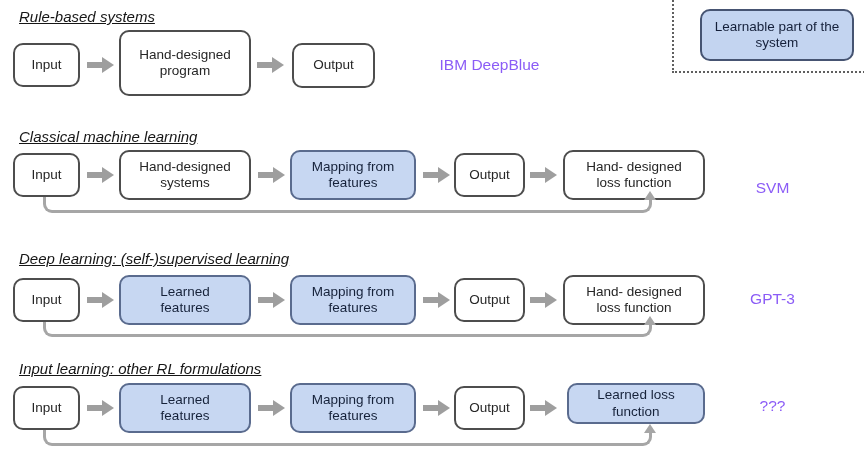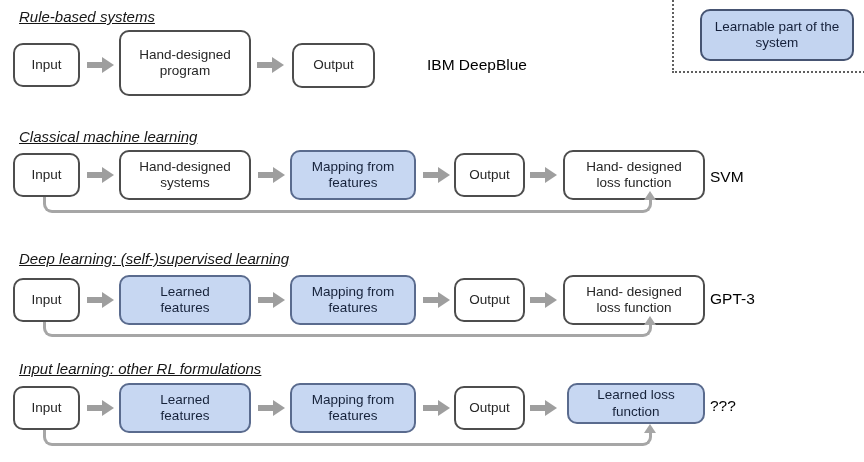--- a/index.html
+++ b/index.html
@@ -21,21 +21,21 @@
   .tw100{max-width:102px;} .tw110{max-width:112px;} .tw95{max-width:96px;} .tw80{max-width:80px;}
   .block-arrow{position:absolute;width:27px;height:16px;}
   .block-arrow::before{
     content:"";position:absolute;left:0;top:5px;width:15px;height:6px;background:#9e9e9e;
   }
   .block-arrow::after{
     content:"";position:absolute;left:15px;top:0;width:0;height:0;
     border-left:12px solid #9e9e9e;border-top:8px solid transparent;border-bottom:8px solid transparent;
   }
   .row-label{
-    position:absolute;width:125px;text-align:left;font-size:15.5px;color:#000000;
+    position:absolute;width:125px;text-align:center;font-size:15.5px;color:#8b5cf6;
   }
   .feedback{
     position:absolute;border:3px solid #a6a6a6;border-top:none;
     border-bottom-left-radius:9px;border-bottom-right-radius:9px;box-sizing:border-box;
   }
   .feedback-head{
     position:absolute;width:0;height:0;
     border-left:6px solid transparent;border-right:6px solid transparent;
     border-bottom:9px solid #a6a6a6;
   }
@@ -85,21 +85,21 @@
     <span class="tw100">Mapping from features</span>
   </div>
   <div class="block-arrow" style="left:423px;top:167px"></div>
   <div class="box" style="left:454px;top:153px;width:71px;height:44px">
     <span>Output</span>
   </div>
   <div class="block-arrow" style="left:530px;top:167px"></div>
   <div class="box" style="left:563px;top:150px;width:142px;height:50px">
     <span class="tw110">Hand- designed loss function</span>
   </div>
-  <div class="row-label" style="left:710px;top:168px">SVM</div>
+  <div class="row-label" style="left:710px;top:179px">SVM</div>
   <div class="feedback" style="left:43px;top:197px;width:609px;height:16px"></div>
   <div class="feedback-head" style="left:644px;top:191px"></div>
 
   <div class="row-title" style="top:250px">Deep learning: (self-)supervised learning</div>
   <div class="box" style="left:13px;top:278px;width:67px;height:44px">
     <span>Input</span>
   </div>
   <div class="block-arrow" style="left:87px;top:292px"></div>
   <div class="box blue" style="left:119px;top:275px;width:132px;height:50px">
     <span class="tw80">Learned features</span>

